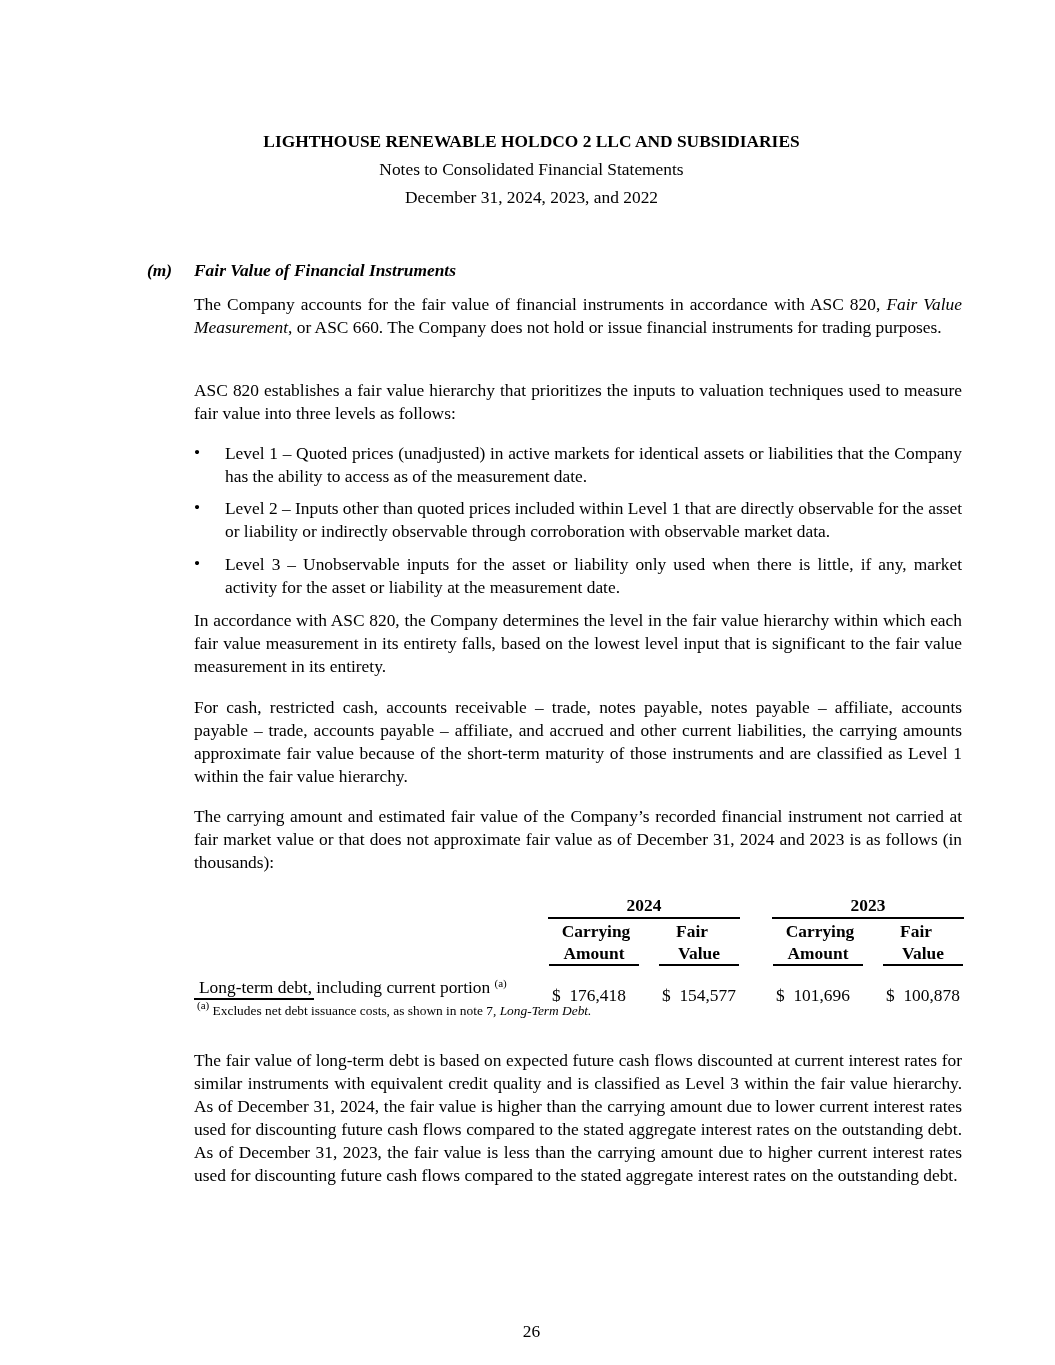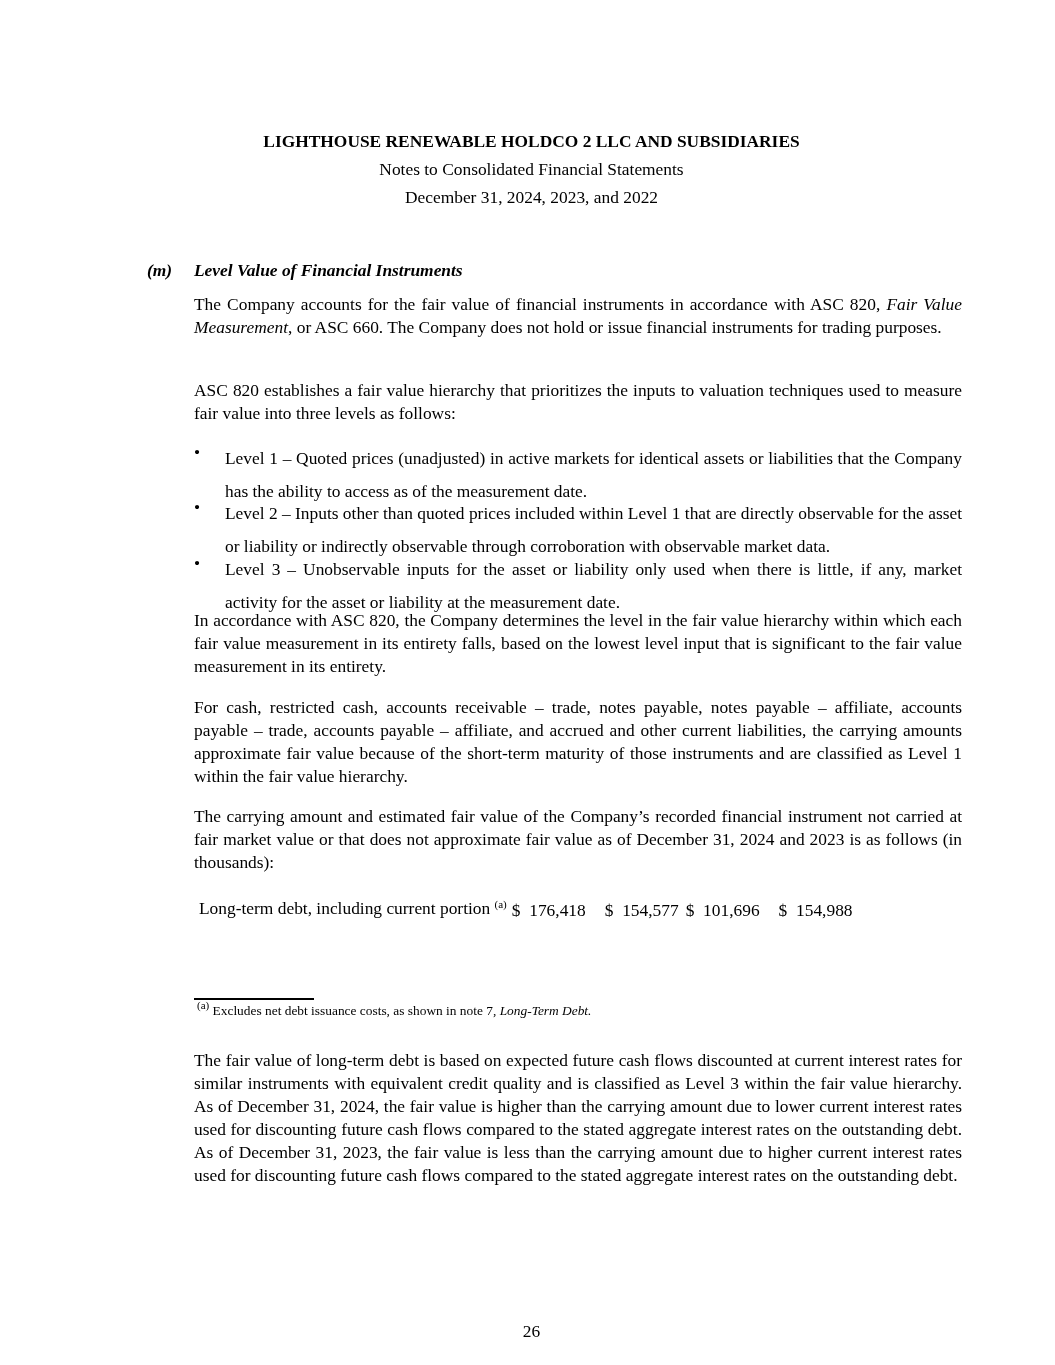--- a/index.html
+++ b/index.html
@@ -8,42 +8,42 @@
   .hdr { position: absolute; left: 0; width: 1063px; text-align: center; }
   .hdr1 { top: 131px; font-weight: bold; font-size: 17.4px; }
   .hdr2 { top: 159px; }
   .hdr3 { top: 187px; }
   .sec { position: absolute; top: 260px; left: 147px; font-weight: bold; font-style: italic; }
   .sec .ttl { position: absolute; left: 47px; white-space: nowrap; }
   .p { position: absolute; left: 194px; width: 768px; text-align: justify; line-height: 23px; margin: 0; }
   .p.last { text-align-last: left; }
   .bul { position: absolute; left: 194px; width: 768px; }
   .bul .dot { position: absolute; left: 0; top: 0; }
-  .bul .txt { position: absolute; left: 31px; width: 737px; text-align: justify; line-height: 33px; }
+  .bul .txt { position: absolute; left: 31px; width: 737px; text-align: justify; line-height: 23px; }
   table.fv { position: absolute; top: 894px; left: 194px; border-collapse: collapse; }
   .yr { font-weight: bold; text-align: center; }
   .ch { font-weight: bold; text-align: center; line-height: 22px; }
   .ul { border-bottom: 2px solid #000; }
   .rl { white-space: nowrap; margin-left: 44px; }
-  .num { white-space: nowrap; padding-top: 6px; }
+  .num { white-space: nowrap; padding-top: 18px; }
   .footnote-rule { position: absolute; top: 998px; left: 194px; width: 120px; border-top: 2px solid #000; }
   .footnote { position: absolute; top: 1003px; left: 197px; font-size: 13.4px; }
   sup { font-size: 11px; vertical-align: 6px; line-height: 0; }
   .pgnum { position: absolute; top: 1321px; left: 0; width: 1063px; text-align: center; }
 </style>
 </head>
 <body>
 
 <div class="hdr hdr1">LIGHTHOUSE RENEWABLE HOLDCO 2 LLC AND SUBSIDIARIES</div>
 <div class="hdr hdr2">Notes to Consolidated Financial Statements</div>
 <div class="hdr hdr3">December 31, 2024, 2023, and 2022</div>
 
 <div class="sec">
   <span>(m)</span>
-  <span class="ttl">Level Value of Financial Instruments</span>
+  <span class="ttl">Fair Value of Financial Instruments</span>
 </div>
 
 <p class="p last" style="top:293px;"><span>The Company accounts for the fair value of financial instruments in accordance with ASC 820, </span><i>Fair Value Measurement</i><span>, or ASC 660. The Company does not hold or issue financial instruments for trading purposes.</span></p>
 
 <p class="p last" style="top:379px;">ASC 820 establishes a fair value hierarchy that prioritizes the inputs to valuation techniques used to measure fair value into three levels as follows:</p>
 
 <div class="bul" style="top:442px;">
   <span class="dot">•</span>
   <span class="txt" style="text-align-last:left;">Level 1 – Quoted prices (unadjusted) in active markets for identical assets or liabilities that the Company has the ability to access as of the measurement date.</span>
 </div>
@@ -55,27 +55,53 @@
   <span class="dot">•</span>
   <span class="txt" style="text-align-last:left;">Level 3 – Unobservable inputs for the asset or liability only used when there is little, if any, market activity for the asset or liability at the measurement date.</span>
 </div>
 
 <p class="p last" style="top:609px;">In accordance with ASC 820, the Company determines the level in the fair value hierarchy within which each fair value measurement in its entirety falls, based on the lowest level input that is significant to the fair value measurement in its entirety.</p>
 <p class="p last" style="top:696px;">For cash, restricted cash, accounts receivable – trade, notes payable, notes payable – affiliate, accounts payable – trade, accounts payable – affiliate, and accrued and other current liabilities, the carrying amounts approximate fair value because of the short-term maturity of those instruments and are classified as Level 1 within the fair value hierarchy.</p>
 <p class="p last" style="top:805px;">The carrying amount and estimated fair value of the Company’s recorded financial instrument not carried at fair market value or that does not approximate fair value as of December 31, 2024 and 2023 is as follows (in thousands):</p>
 
 <table class="fv">
   <tbody>
+      <tr>
+    <td style="width:352px;"></td>
+    <td colspan="2" class="yr ul">2024</td>
+    <td style="width:30px;"></td>
+    <td colspan="2" class="yr ul">2023</td>
+  </tr>
+  <tr>
+    <td></td>
+    <td class="ch" style="width:94px;">
+      <div class="">Carrying</div>
+      <div class="ul" style="margin:0 4px 0 0;">Amount</div>
+    </td>
+    <td class="ch" style="width:94px;">
+      <div>Fair</div>
+      <div class="ul" style="margin:0 0 0 14px;">Value</div>
+    </td>
+    <td></td>
+    <td class="ch" style="width:94px;">
+      <div>Carrying</div>
+      <div class="ul" style="margin:0 4px 0 0;">Amount</div>
+    </td>
+    <td class="ch" style="width:94px;">
+      <div>Fair</div>
+      <div class="ul" style="margin:0 0 0 14px;">Value</div>
+    </td>
+  </tr>
   <tr>
     <td class="rl" style="padding-left:5px;"><span>Long-term debt, including current portion</span> <sup>(a)</sup></td>
     <td class="num" style="padding-left:4px;"><span>$</span>&nbsp; <span>176,418</span></td>
     <td class="num" style="padding-left:18px;"><span>$</span>&nbsp; <span>154,577</span></td>
     <td></td>
     <td class="num" style="padding-left:4px;"><span>$</span>&nbsp; <span>101,696</span></td>
-    <td class="num" style="padding-left:18px;"><span>$</span>&nbsp; <span>154,988</span></td>
+    <td class="num" style="padding-left:18px;"><span>$</span>&nbsp; <span>100,878</span></td>
   </tr>
 </tbody>
   </table>
 
 <div class="footnote-rule"></div>
 <div class="footnote"><sup>(a)</sup><span> Excludes net debt issuance costs, as shown in note 7, </span><i>Long-Term Debt.</i></div>
 
 <p class="p last" style="top:1049px;">The fair value of long-term debt is based on expected future cash flows discounted at current interest rates for similar instruments with equivalent credit quality and is classified as Level 3 within the fair value hierarchy. As of December 31, 2024, the fair value is higher than the carrying amount due to lower current interest rates used for discounting future cash flows compared to the stated aggregate interest rates on the outstanding debt. As of December 31, 2023, the fair value is less than the carrying amount due to higher current interest rates used for discounting future cash flows compared to the stated aggregate interest rates on the outstanding debt.</p>
 
 <div class="pgnum">26</div>

